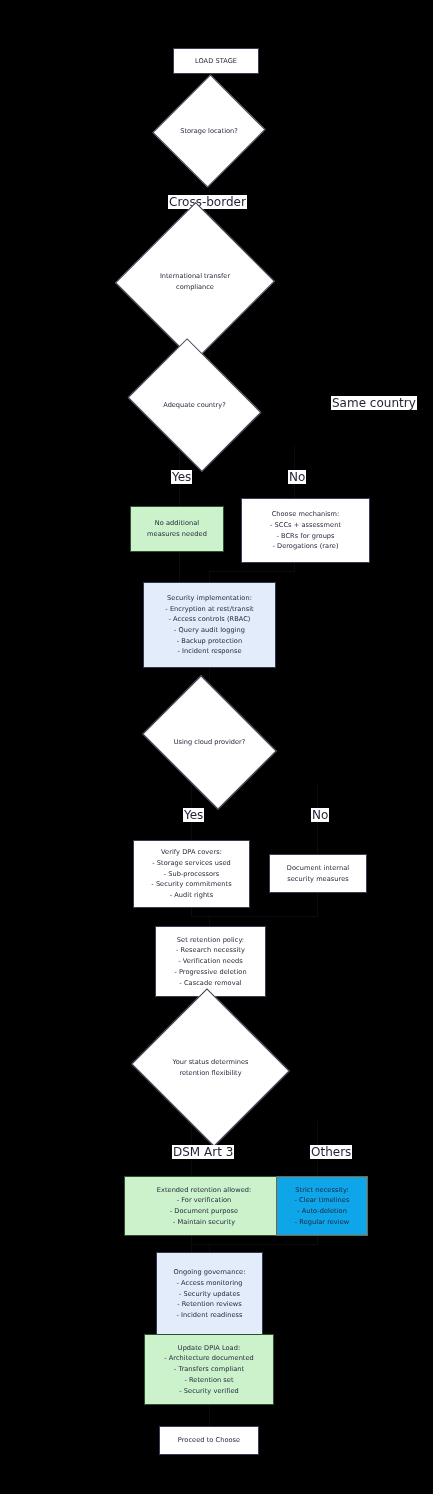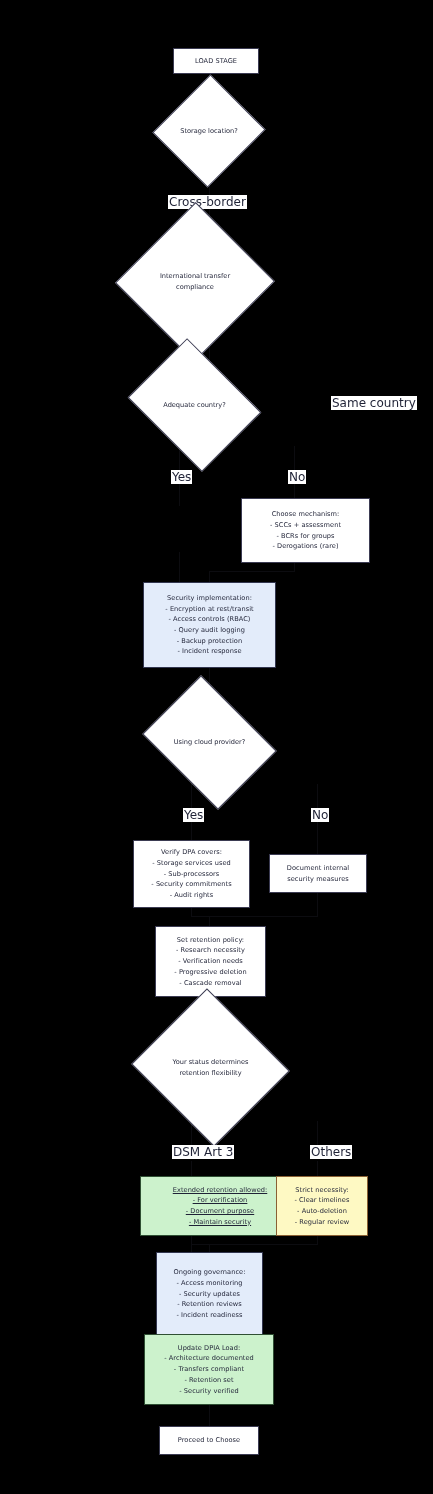--- a/index.html
+++ b/index.html
@@ -37,21 +37,21 @@
   }
   .rect.green {
     background: #ccf2cc;
     border-color: #2f4f33;
   }
   .rect.blue {
     background: #e3ecfa;
     border-color: #32364f;
   }
   .rect.peach {
-    background: #fef9c3;
+    background: #0ea5e9;
     border-color: #8a6033;
   }
   
   .diamond {
     position: absolute;
     display: flex;
     align-items: center;
     justify-content: center;
   }
   .diamond .dshape {
@@ -158,20 +158,24 @@
   </div>
 
   <div class="edge-label" style="left:171px; top:470px;">
     <span>Yes</span>
   </div>
 
   <div class="edge-label" style="left:288px; top:470px;">
     <span>No</span>
   </div>
 
+  <div class="node rect green" style="left:130px; top:506px; width:94px; height:46px;">
+    <span>No additional
+measures needed</span>
+  </div>
 
   <div class="node rect" style="left:241px; top:498px; width:129px; height:65px;">
     <span>Choose mechanism:
 - SCCs + assessment
 - BCRs for groups
 - Derogations (rare)</span>
   </div>
 
   <div class="node rect blue" style="left:143px; top:582px; width:133px; height:86px;">
     <span>Security implementation:
@@ -223,21 +227,21 @@
   </div>
 
   <div class="edge-label" style="left:172px; top:1145px;">
     <span>DSM Art 3</span>
   </div>
 
   <div class="edge-label" style="left:310px; top:1145px;">
     <span>Others</span>
   </div>
 
-  <div class="node rect green" style="left:140px; top:1176px; width:160px; height:60px;text-decoration:underline;">
+  <div class="node rect green" style="left:124px; top:1176px; width:160px; height:60px;">
     <span>Extended retention allowed:
 - For verification
 - Document purpose
 - Maintain security</span>
   </div>
 
   <div class="node rect peach" style="left:276px; top:1176px; width:92px; height:60px;">
     <span>Strict necessity:
 - Clear timelines
 - Auto-deletion

